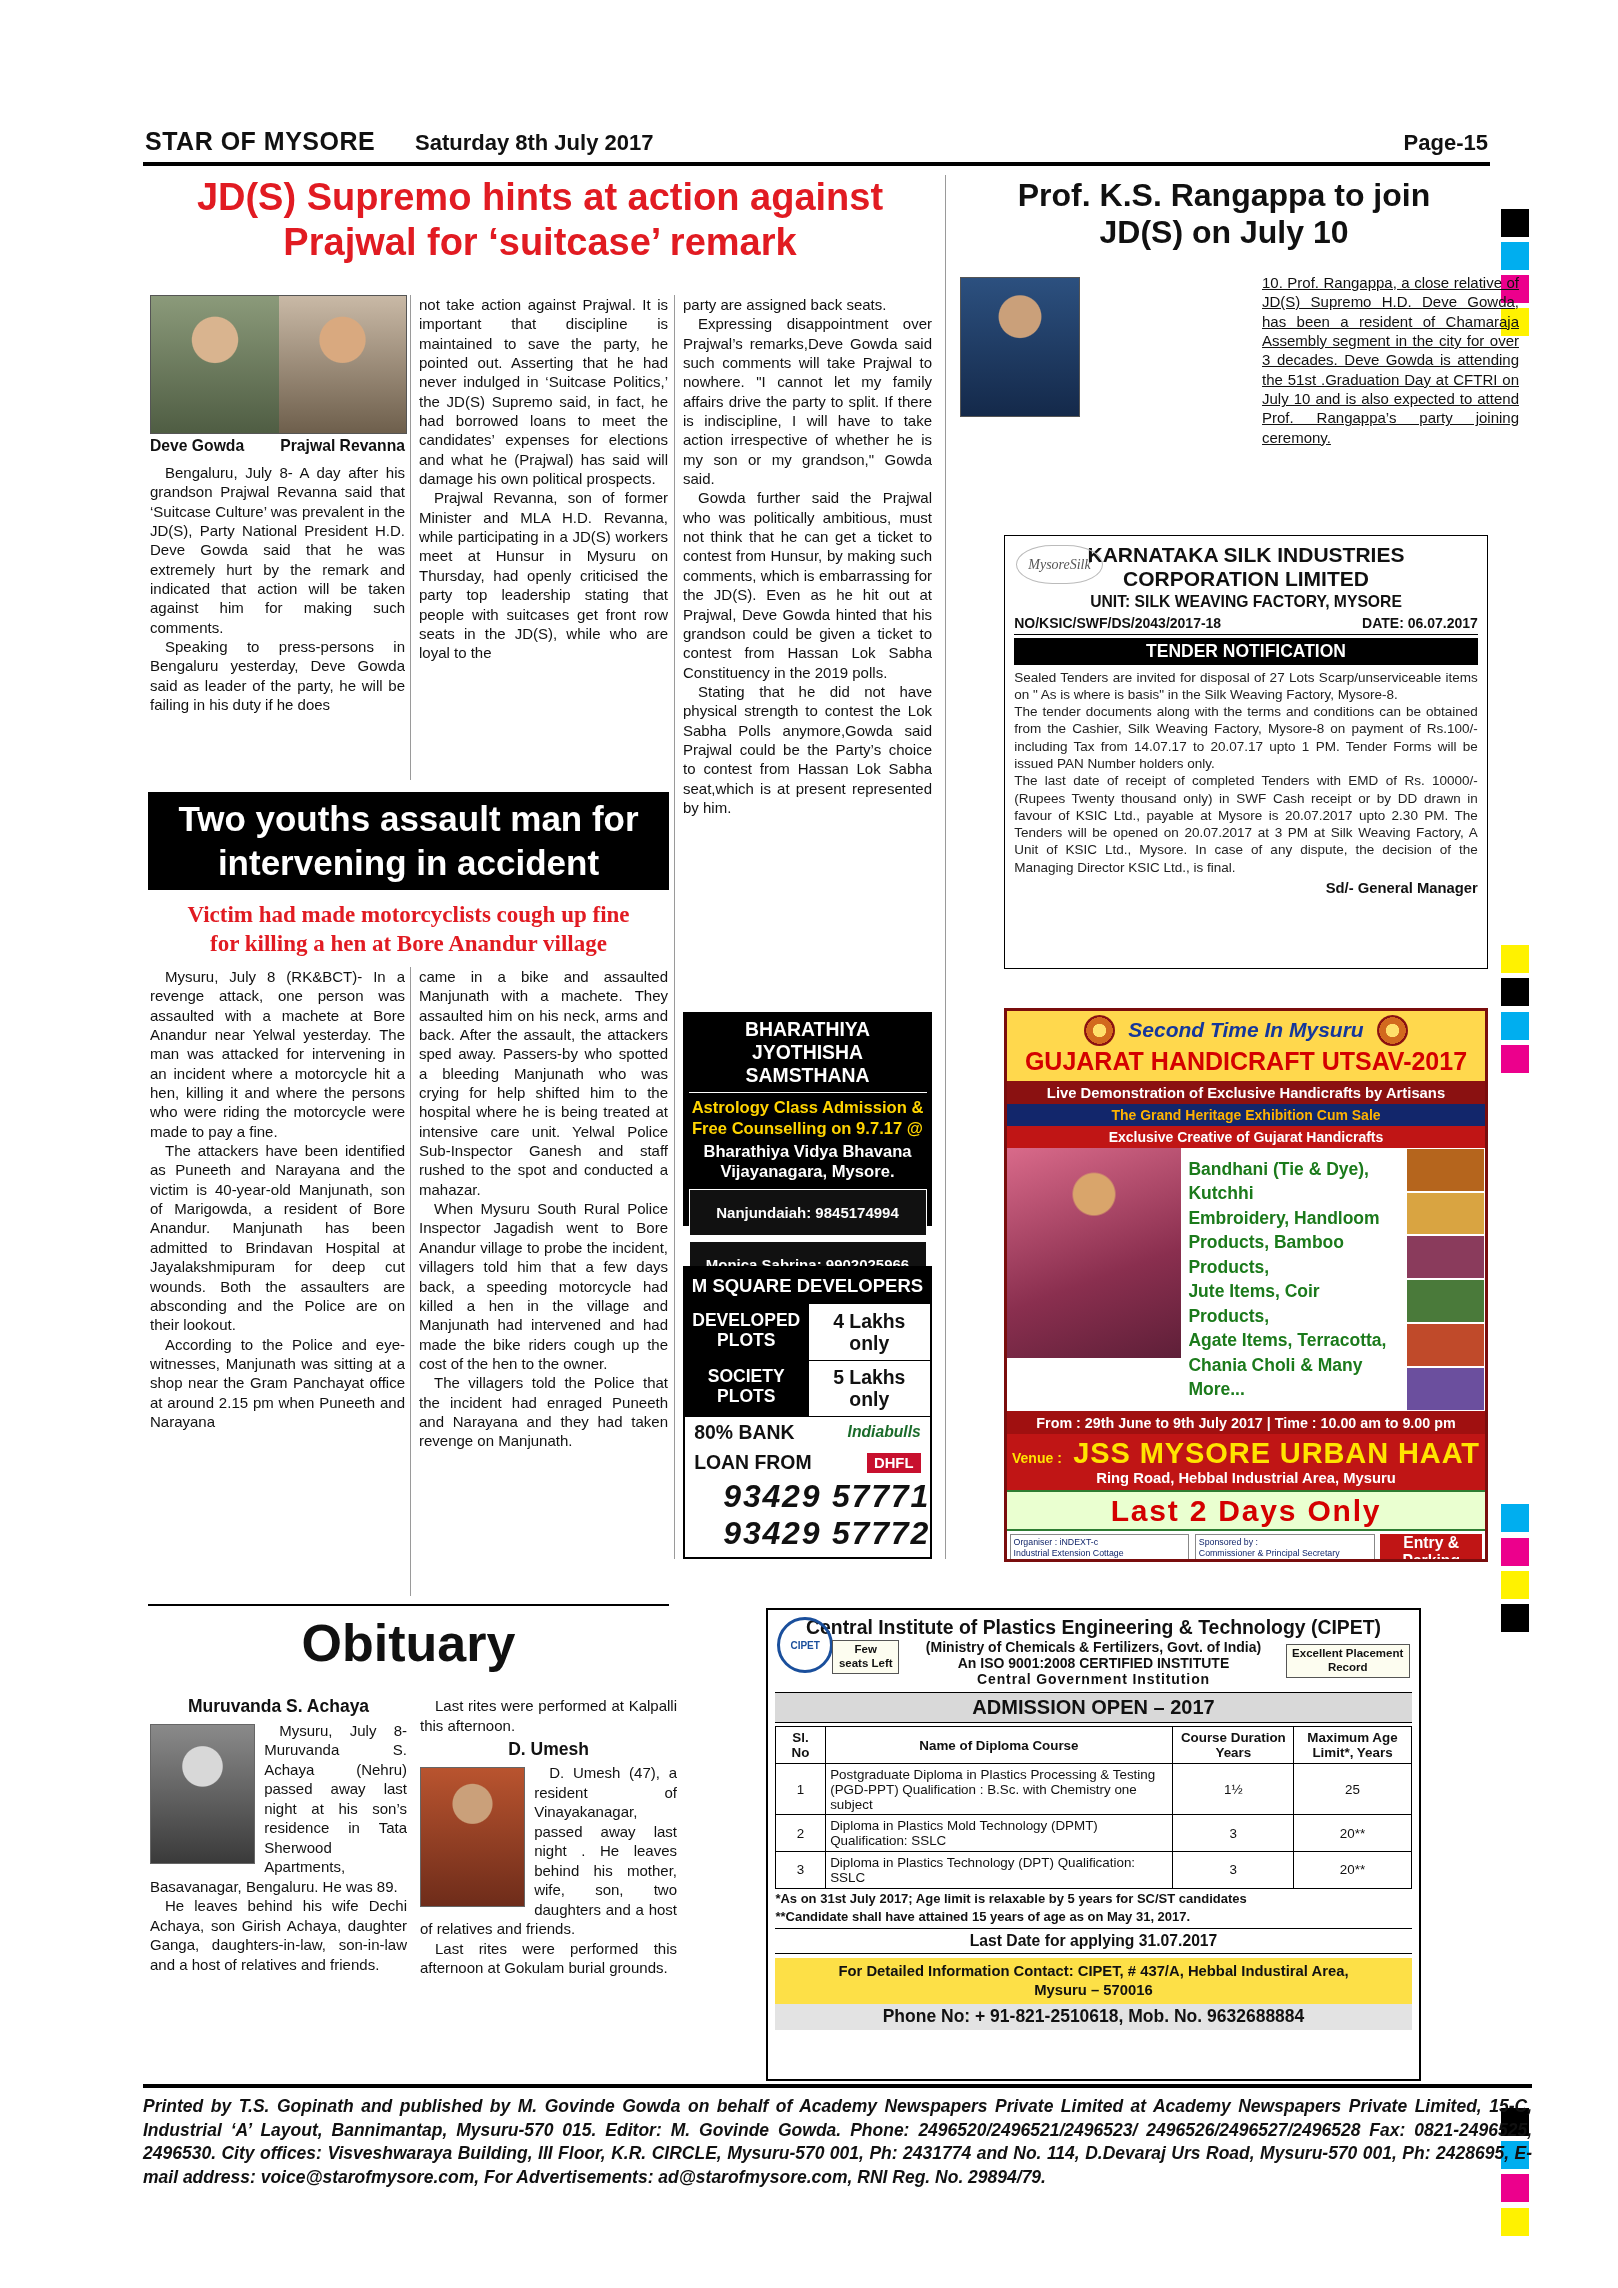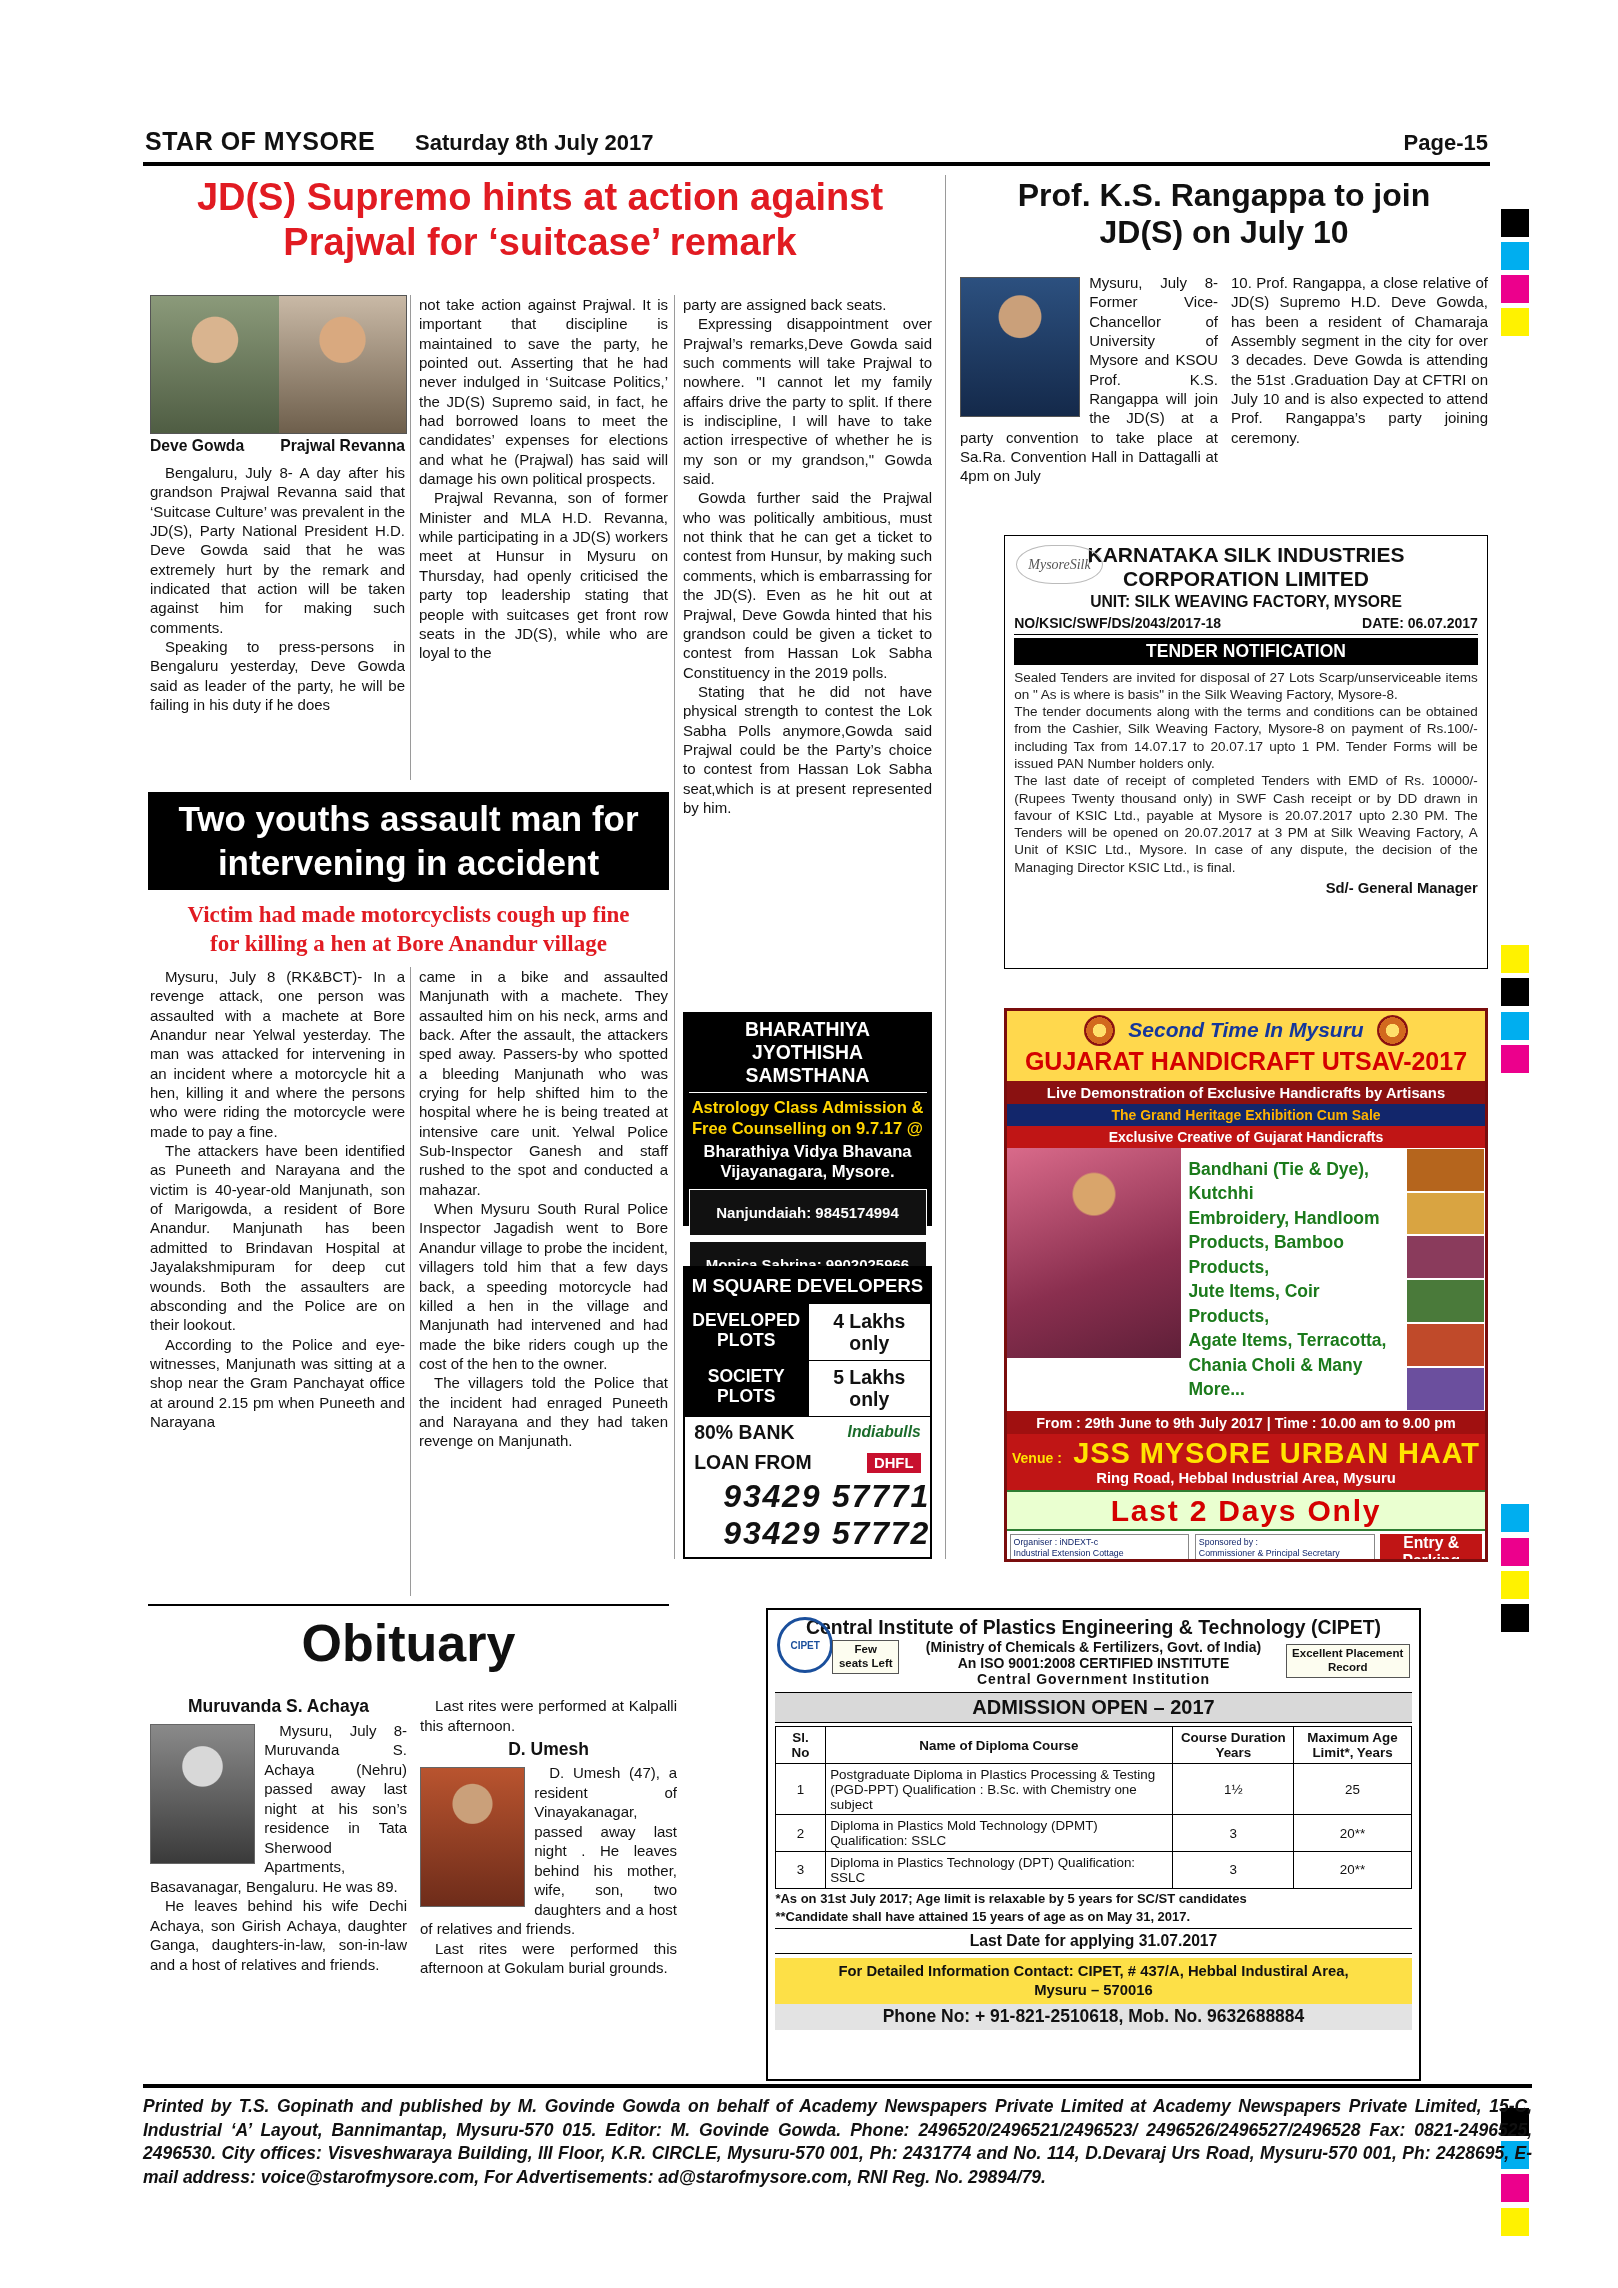--- a/index.html
+++ b/index.html
@@ -197,23 +197,22 @@
   <div class="abs bodytext just" style="left:683px;top:295px;width:249px;height:703px;">party are assigned back seats.
  Expressing disappointment over Prajwal’s remarks,Deve Gowda said such comments will take Prajwal to nowhere. "I cannot let my family affairs drive the party to split. If there is indiscipline, I will have to take action irrespective of whether he is my son or my grandson," Gowda said.
  Gowda further said the Prajwal who was politically ambitious, must not think that he can get a ticket to contest from Hunsur, by making such comments, which is embarrassing for the JD(S). Even as he hit out at Prajwal, Deve Gowda hinted that his grandson could be given a ticket to contest from Hassan Lok Sabha Constituency in the 2019 polls.
  Stating that he did not have physical strength to contest the Lok Sabha Polls anymore,Gowda said Prajwal could be the Party’s choice to contest from Hassan Lok Sabha seat,which is at present represented by him.</div>
 
   <div class="abs a2-headline" style="left:960px;top:177px;width:528px;">Prof. K.S. Rangappa to join
 JD(S) on July 10</div>
   <div class="abs bodytext just" style="left:960px;top:273px;width:258px;height:264px;white-space:normal;">
     <div class="photo" style="float:left;width:118px;height:138px;margin:3.7px 9.2px 3.7px 0;
          background:radial-gradient(circle at 50% 28%,#caa07a 0 18%,transparent 19%),linear-gradient(#2c507f,#14294a);"></div>
-    <span>Mysuru, July 8- Former Vice-Chancellor of University of Mysore and KSOU Prof. K.S. Rangappa will join the JD(S) at a party convention to take place at Sa.Ra. Convention Hall in  Dattagalli at 4pm on July</span>
-  </div>
-  <div class="abs bodytext just" style="left:1231px;top:273px;width:257px;height:268px;">10. Prof. Rangappa, a close relative of JD(S) Supremo H.D. Deve Gowda, has been a resident of Chamaraja Assembly segment in the city for over 3 decades. Deve Gowda is attending the 51st .Graduation Day at CFTRI on July 10 and is also expected to attend Prof. Rangappa’s party joining ceremony.</div>
+  </div>
+  <div class="abs bodytext just" style="left:1262px;top:273px;width:257px;height:268px;text-decoration:underline;">10. Prof. Rangappa, a close relative of JD(S) Supremo H.D. Deve Gowda, has been a resident of Chamaraja Assembly segment in the city for over 3 decades. Deve Gowda is attending the 51st .Graduation Day at CFTRI on July 10 and is also expected to attend Prof. Rangappa’s party joining ceremony.</div>
 
   <div class="abs ksic" style="left:1004px;top:535px;width:484px;height:434px;">
     <div class="ksic-logo">MysoreSilk</div>
     <div class="ksic-t1">KARNATAKA SILK INDUSTRIES</div>
     <div class="ksic-t2">CORPORATION LIMITED</div>
     <div class="ksic-unit">UNIT: SILK WEAVING FACTORY, MYSORE</div>
     <div class="ksic-ref">
       <span>NO/KSIC/SWF/DS/2043/2017-18</span>
       <span>DATE: 06.07.2017</span>
     </div>

